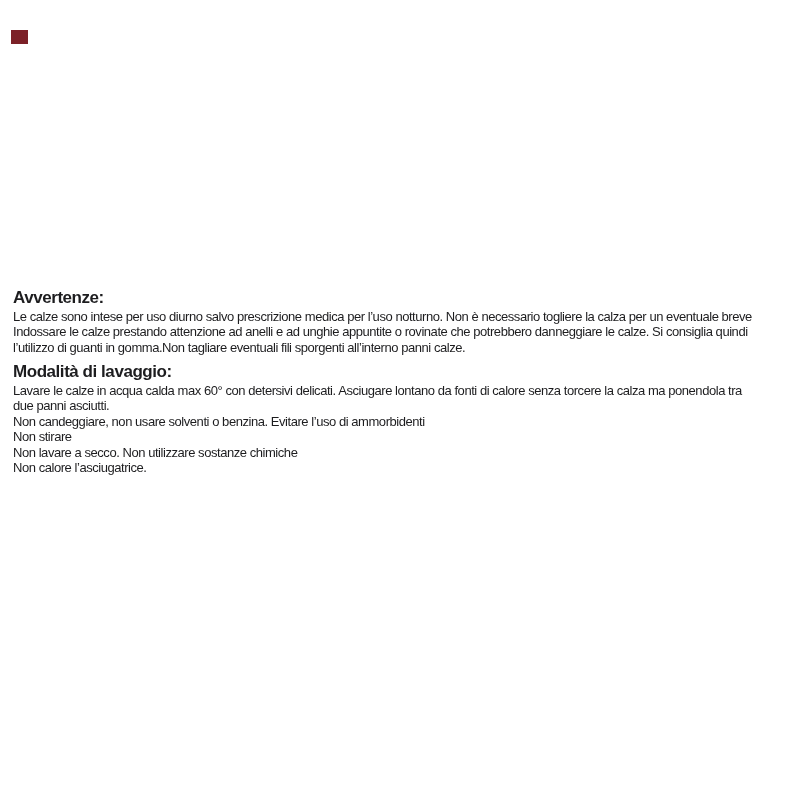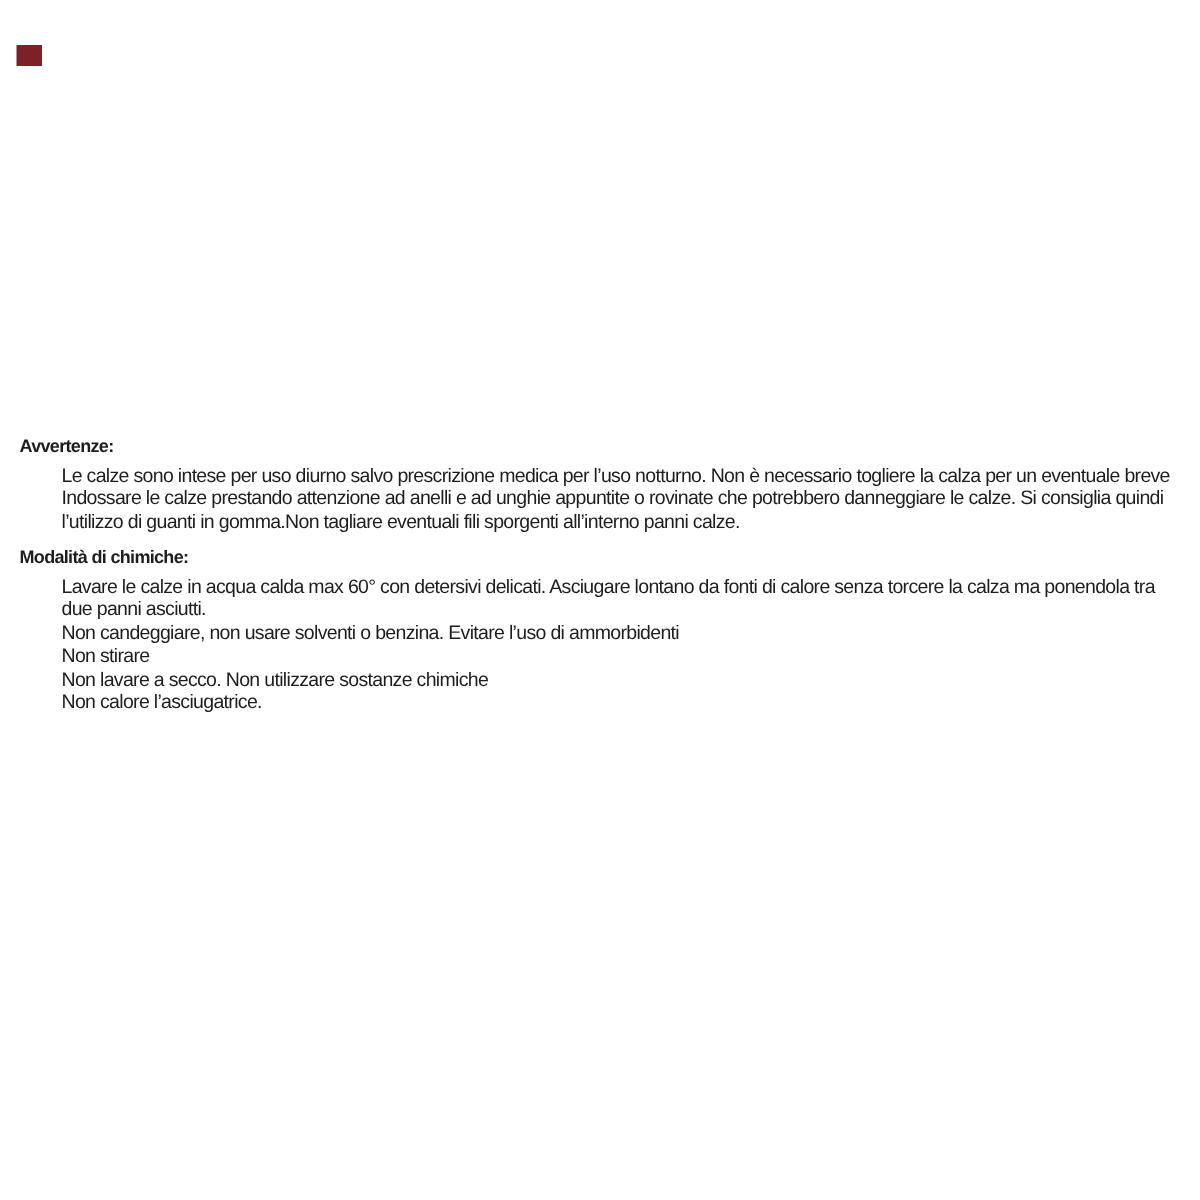--- a/index.html
+++ b/index.html
@@ -27,51 +27,50 @@
     left: 13px;
     top: 290px;
     width: 782px;
     color: #1d1d1f;
     font-size: 13px;
     line-height: 15.5px;
     letter-spacing: -0.45px;
   }
   .section-heading {
     font-weight: bold;
-    font-size: 12px;
+    font-size: 17px;
     line-height: 15.5px;
     margin: 9px 0 3px 0;
   }
   .section-heading.first {
     margin-top: 0;
   }
   .text-line {
     white-space: nowrap;
-    margin-left: 28px;
   }
 </style>
 </head>
 <body style="background: rgb(255, 255, 255);">
 
 <div class="logo-mark" style="background: rgb(124, 33, 40);"></div>
 
 <div class="care-label" style="color: rgb(29, 29, 31);">
 
   <div class="section">
     <div class="section-heading first">Avvertenze:</div>
     <div class="text-line">Le calze sono intese per uso diurno salvo prescrizione medica per l’uso notturno. Non è necessario togliere la calza per un eventuale breve</div>
   </div>
 
   <div class="section">
     <div class="text-line">Indossare le calze prestando attenzione ad anelli e ad unghie appuntite o rovinate che potrebbero danneggiare le calze. Si consiglia quindi</div>
     <div class="text-line">l’utilizzo di guanti in gomma.Non tagliare eventuali fili sporgenti all’interno panni calze.</div>
   </div>
 
   <div class="section">
-    <div class="section-heading">Modalità di chimiche:</div>
+    <div class="section-heading">Modalità di lavaggio:</div>
     <div class="text-line">Lavare le calze in acqua calda max 60° con detersivi delicati. Asciugare lontano da fonti di calore senza torcere la calza ma ponendola tra</div>
     <div class="text-line">due panni asciutti.</div>
     <div class="text-line">Non candeggiare, non usare solventi o benzina. Evitare l’uso di ammorbidenti</div>
     <div class="text-line">Non stirare</div>
     <div class="text-line">Non lavare a secco. Non utilizzare sostanze chimiche</div>
     <div class="text-line">Non calore l’asciugatrice.</div>
   </div>
 
 </div>
 

